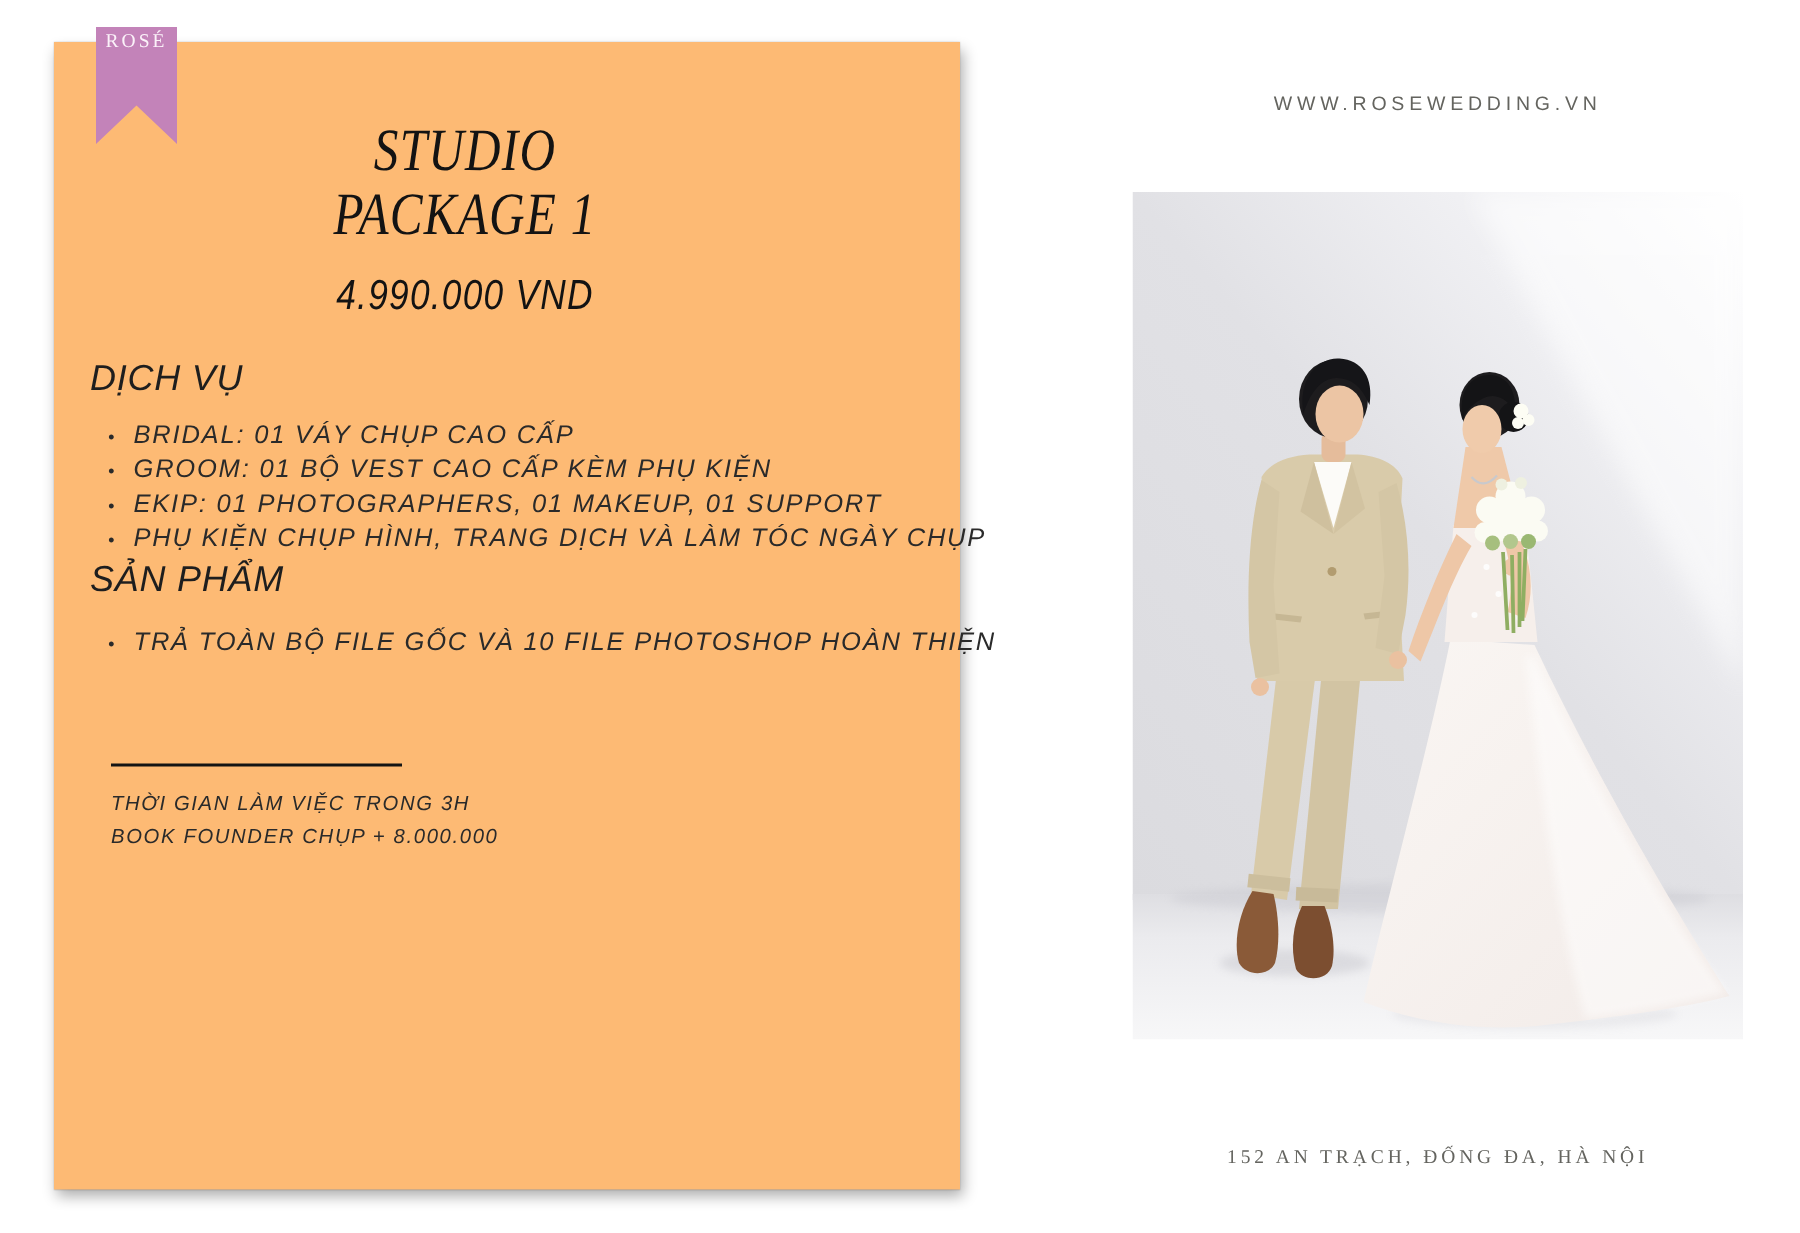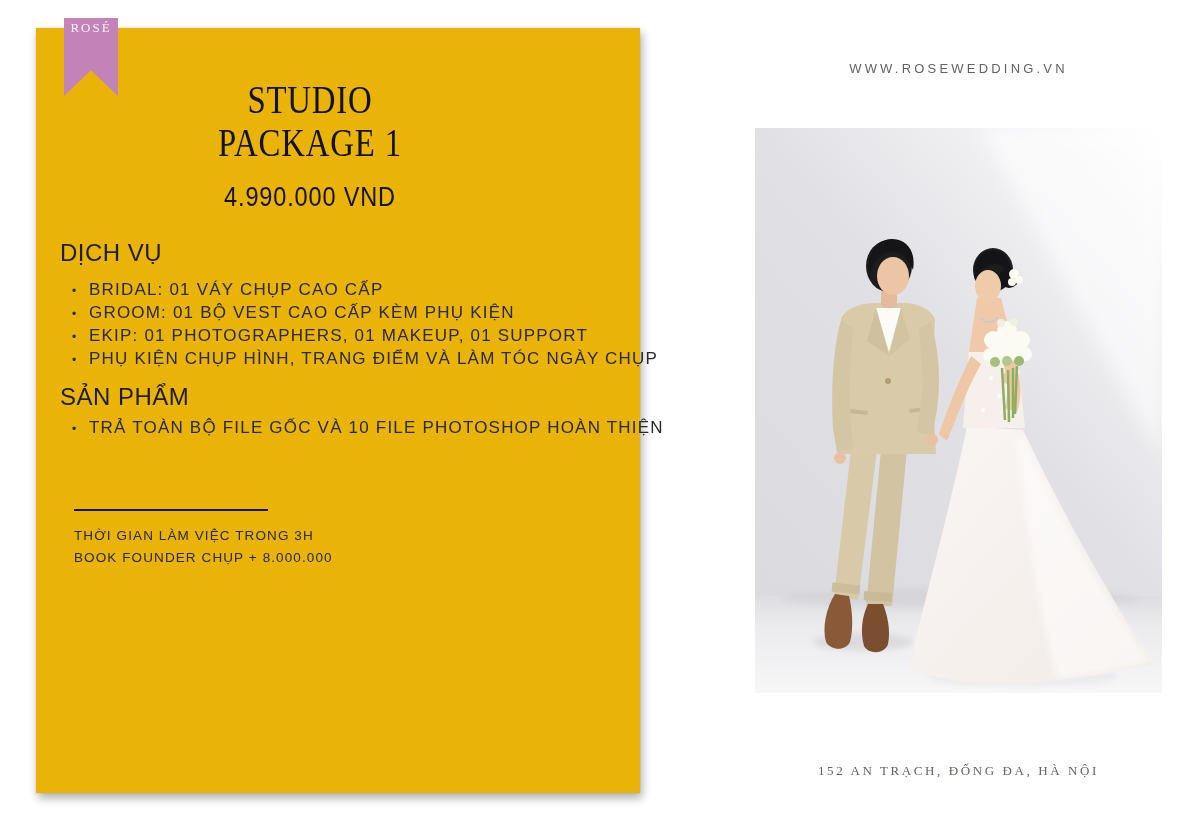--- a/index.html
+++ b/index.html
@@ -2,41 +2,41 @@
 <html><head>
 <meta charset="utf-8">
 <style>
   * { margin:0; padding:0; box-sizing:border-box; }
   html,body { width:1200px; height:822px; background:#ffffff; overflow:hidden;
               font-family:"Liberation Sans","DejaVu Sans",sans-serif; }
   .page { position:relative; width:1200px; height:822px; background:#ffffff; }
 
   
   .card { position:absolute; left:36px; top:28px; width:604px; height:765px;
-          background:#eab308;
-          box-shadow:0 0 1px rgba(0,0,0,.22), 2px 5px 9px rgba(0,0,0,.32); }
+          background:#fdba74;
+          box-shadow:0 0 1px rgba(0,0,0,.22), 2px 5px 9px rgba(0,0,0,.32);font-style:italic; }
 
   .ribbon { position:absolute; left:64px; top:18px; width:54px; height:78px;
             background:#c383b9; z-index:3; text-align:center;
             clip-path:polygon(0 0,100% 0,100% 100%,50% 67%,0 100%); }
   .ribbon span { display:inline-block; margin-top:0; color:#fbf2f9;
                  font-family:"Liberation Serif","DejaVu Serif",serif;
                  font-size:13px; letter-spacing:2px; }
 
   .title-block { position:absolute; left:0; top:50px; width:548px; text-align:center; }
   .title { font-family:"Liberation Serif","DejaVu Serif",serif; font-weight:500;
            color:#131313; font-size:40px; line-height:43px; letter-spacing:1px;
            transform:scaleX(.82); transform-origin:50% 50%; }
   .price { margin-top:17px; font-size:28px; letter-spacing:1px; color:#131313;
            transform:scaleX(.84); transform-origin:50% 50%; }
 
   .h2 { position:absolute; left:24px; font-size:24px; line-height:30px;
         color:#1e1e1e; letter-spacing:.5px; font-weight:500; }
   .h2.services { top:210px; }
-  .h2.products { top:354px; }
+  .h2.products { top:344px; }
 
   ul.blist { position:absolute; left:36px; list-style:none; }
   ul.blist.services { top:251px; }
   ul.blist.products { top:389px; }
   ul.blist li { font-size:17px; line-height:22px; letter-spacing:1.2px;
                 color:#2a2a2a; white-space:nowrap; }
   ul.blist li::before { content:"•"; display:inline-block; width:17px;
                         font-size:12px; color:#2a2a2a; }
 
   .divider { position:absolute; left:38px; top:481px; width:194px; height:2px;
@@ -73,21 +73,21 @@
         <div>PACKAGE 1</div>
       </div>
       <div class="price">4.990.000 VND</div>
     </header>
 
     <h2 class="h2 services">DỊCH VỤ</h2>
     <ul class="blist services">
       <li>BRIDAL: 01 VÁY CHỤP CAO CẤP</li>
       <li>GROOM: 01 BỘ VEST CAO CẤP KÈM PHỤ KIỆN</li>
       <li>EKIP: 01 PHOTOGRAPHERS, 01 MAKEUP, 01 SUPPORT</li>
-      <li>PHỤ KIỆN CHỤP HÌNH, TRANG ĐIỂM VÀ LÀM TÓC NGÀY CHỤP</li>
+      <li>PHỤ KIỆN CHỤP HÌNH, TRANG DỊCH VÀ LÀM TÓC NGÀY CHỤP</li>
     </ul>
 
     <h2 class="h2 products">SẢN PHẨM</h2>
     <ul class="blist products">
       <li>TRẢ TOÀN BỘ FILE GỐC VÀ 10 FILE PHOTOSHOP HOÀN THIỆN</li>
     </ul>
 
     <hr class="divider">
 
     <div class="notes">

